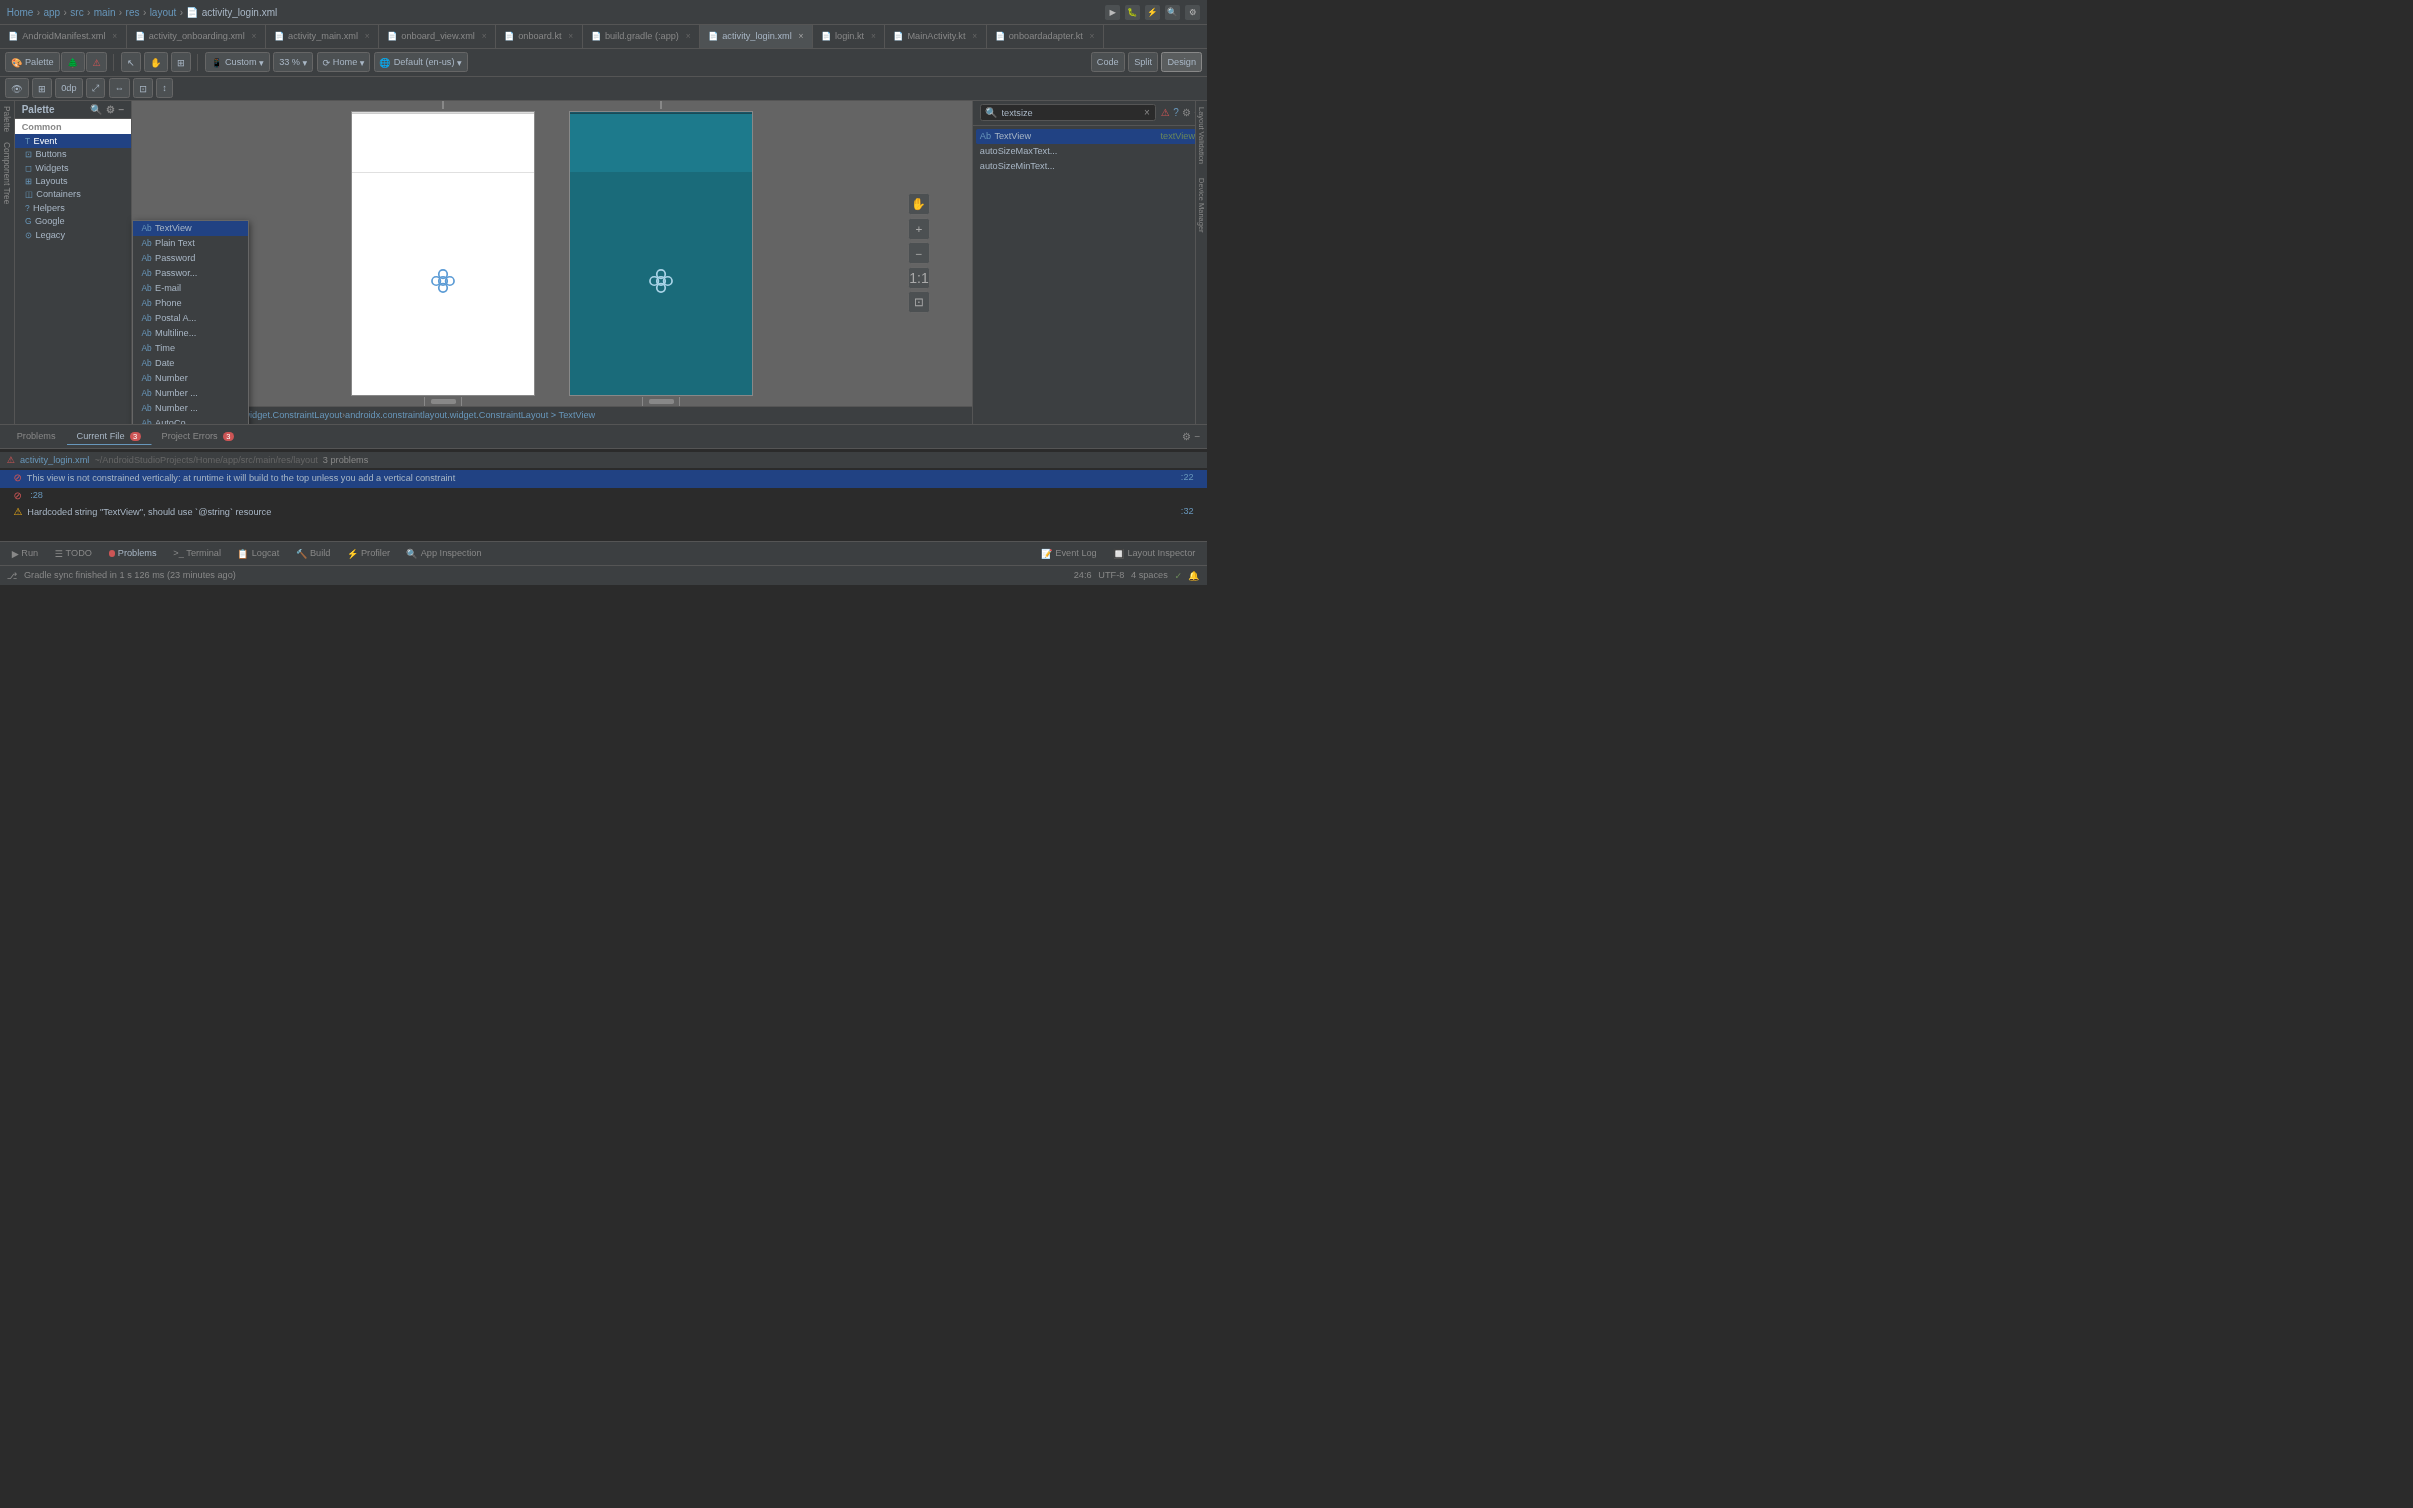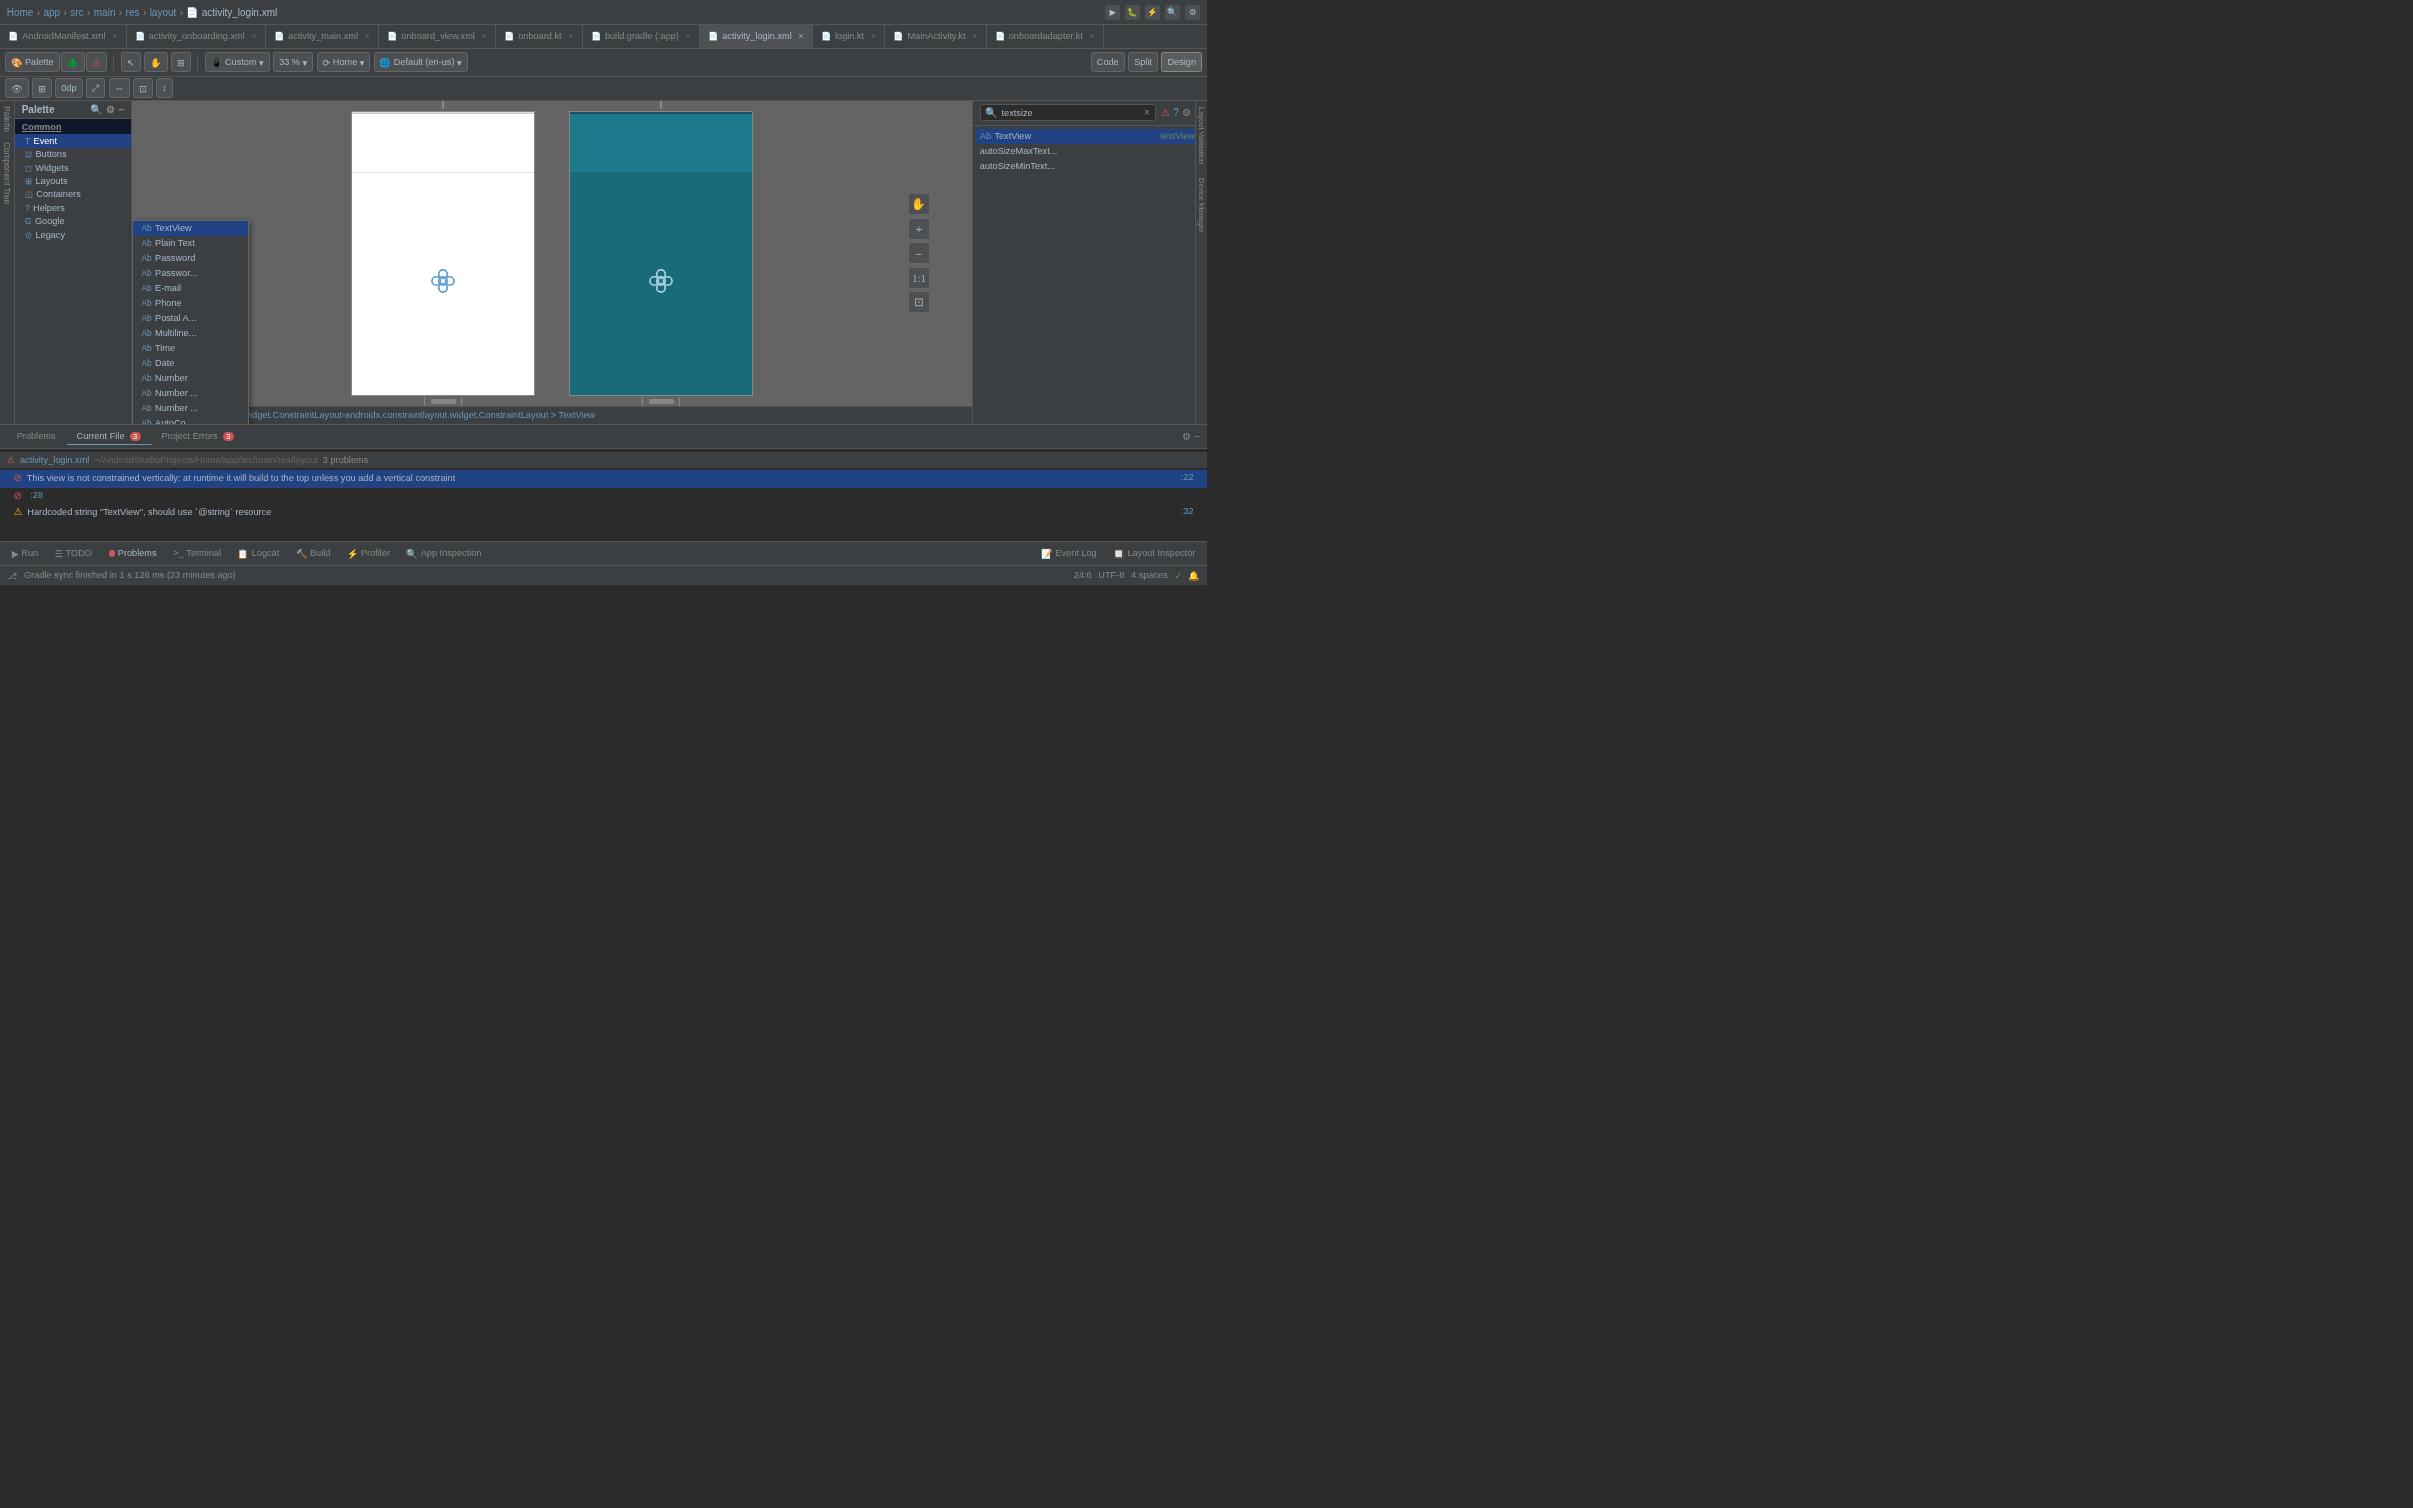--- a/index.html
+++ b/index.html
@@ -53,21 +53,21 @@
     .palette-panel { width: 117px; background: #3c3f41; border-right: 0.8px solid #555; display: flex; flex-direction: column; }
     .palette-header {
       display: flex; align-items: center; justify-content: space-between;
       padding: 3.4px 6.7px; border-bottom: 0.8px solid #555; font-size: 10px; font-weight: bold; color: #a9b7c6;
     }
     .palette-header-icons { display: flex; gap: 3.4px; }
     .palette-header-icon { font-size: 10px; color: #888; cursor: pointer; }
     .palette-list { overflow-y: auto; flex: 1; }
     .palette-category {
       padding: 2.5px 6.7px; font-size: 9.2px; color: #888; font-weight: bold;
-      background: #0f172a; cursor: pointer; text-decoration: underline;
+      background: #ffffff; cursor: pointer;
     }
     .palette-item {
       display: flex; align-items: center; padding: 1.7px 10px; font-size: 9.2px;
       color: #a9b7c6; cursor: pointer; gap: 3.4px;
     }
     .palette-item.selected { background: #214283; color: #fff; }
     .palette-item-icon { font-size: 8.4px; color: #6897bb; }
 
     
     .text-dropdown {
@@ -479,21 +479,21 @@
           <div style="width:1.7px;height:8.4px;background:#888;"></div>
           <div style="width:25px;height:5px;background:#888;border-radius:1.7px;margin:0 3.4px;"></div>
           <div style="width:1.7px;height:8.4px;background:#888;"></div>
         </div>
       </div>
 
       <div style="position:absolute;right:42px;top:50%;transform:translateY(-50%);display:flex;flex-direction:column;gap:2.5px;">
         <div class="zoom-btn">✋</div>
         <div class="zoom-btn">+</div>
         <div class="zoom-btn">−</div>
-        <div class="zoom-btn" style="font-size:11px;font-family:Liberation Serif, serif;">1:1</div>
+        <div class="zoom-btn" style="font-size:14px;">1:1</div>
         <div class="zoom-btn">⊡</div>
       </div>
     </div>
 
     <div style="background:#3c3f41;height:18.4px;display:flex;align-items:center;padding:0 6.7px;font-size:9.2px;color:#888;border-top:0.8px solid #555;">
       <span style="color:#6897bb;">androidx.constraintlayout.widget.ConstraintLayout</span>
       <span> › </span>
       <span style="color:#6897bb;">androidx.constraintlayout.widget.ConstraintLayout &gt; TextView</span>
     </div>
   </div>

